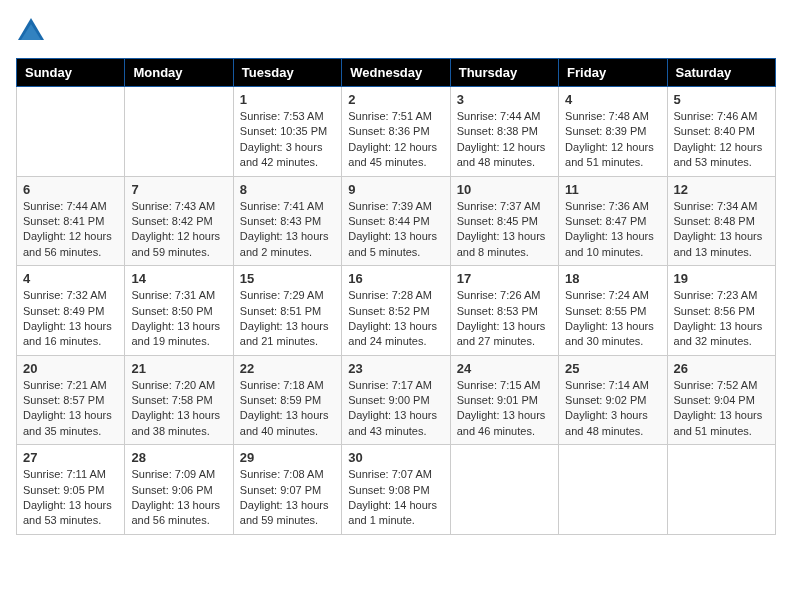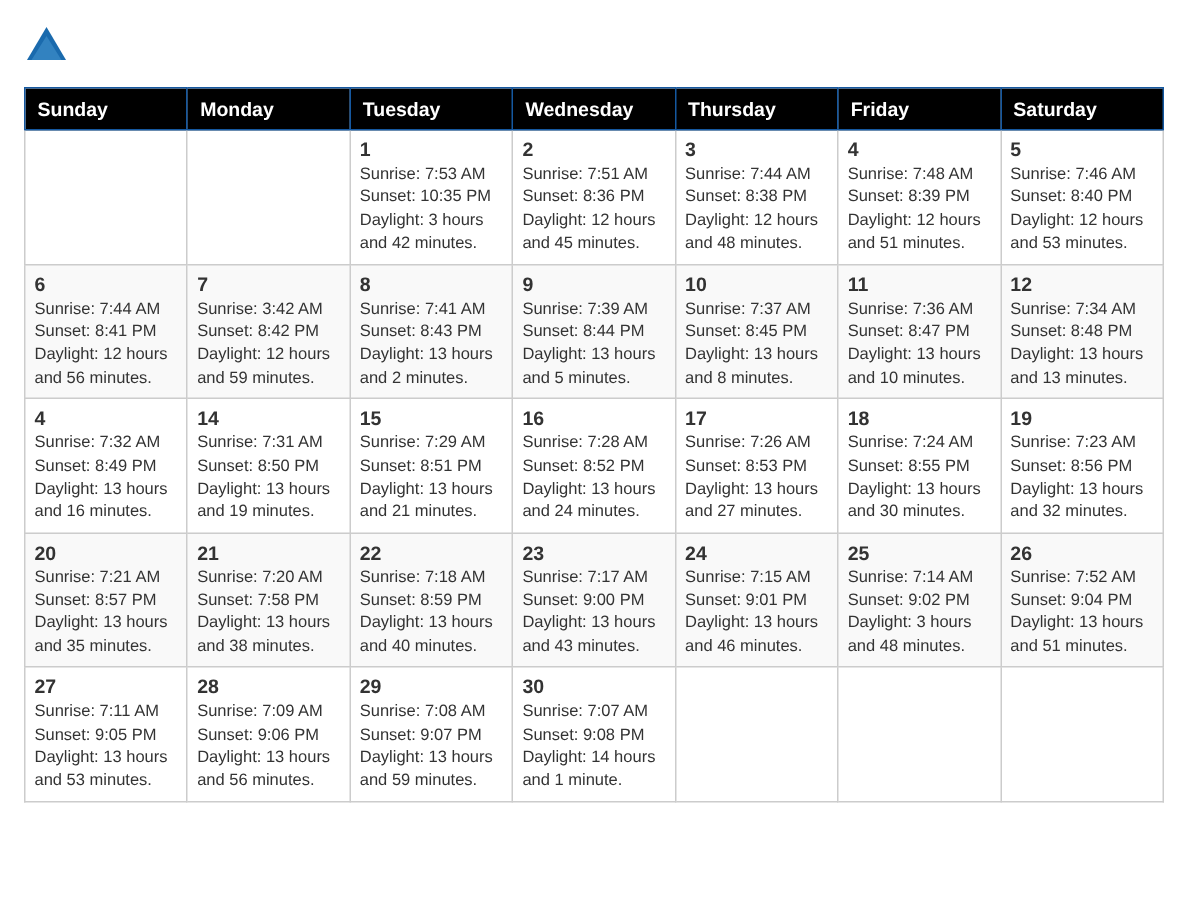--- a/index.html
+++ b/index.html
@@ -163,21 +163,21 @@
           <span class="day-number">6</span>
         <div class="cell-content">
           <span>Sunrise: 7:44 AM</span><br>
           <span>Sunset: 8:41 PM</span><br>
           <span>Daylight: 12 hours and 56 minutes.</span>
         </div>
         </td>
         <td>
           <span class="day-number">7</span>
         <div class="cell-content">
-          <span>Sunrise: 3:42 AM</span><br>
+          <span>Sunrise: 7:43 AM</span><br>
           <span>Sunset: 8:42 PM</span><br>
           <span>Daylight: 12 hours and 59 minutes.</span>
         </div>
         </td>
         <td>
           <span class="day-number">8</span>
         <div class="cell-content">
           <span>Sunrise: 7:41 AM</span><br>
           <span>Sunset: 8:43 PM</span><br>
           <span>Daylight: 13 hours and 2 minutes.</span>

